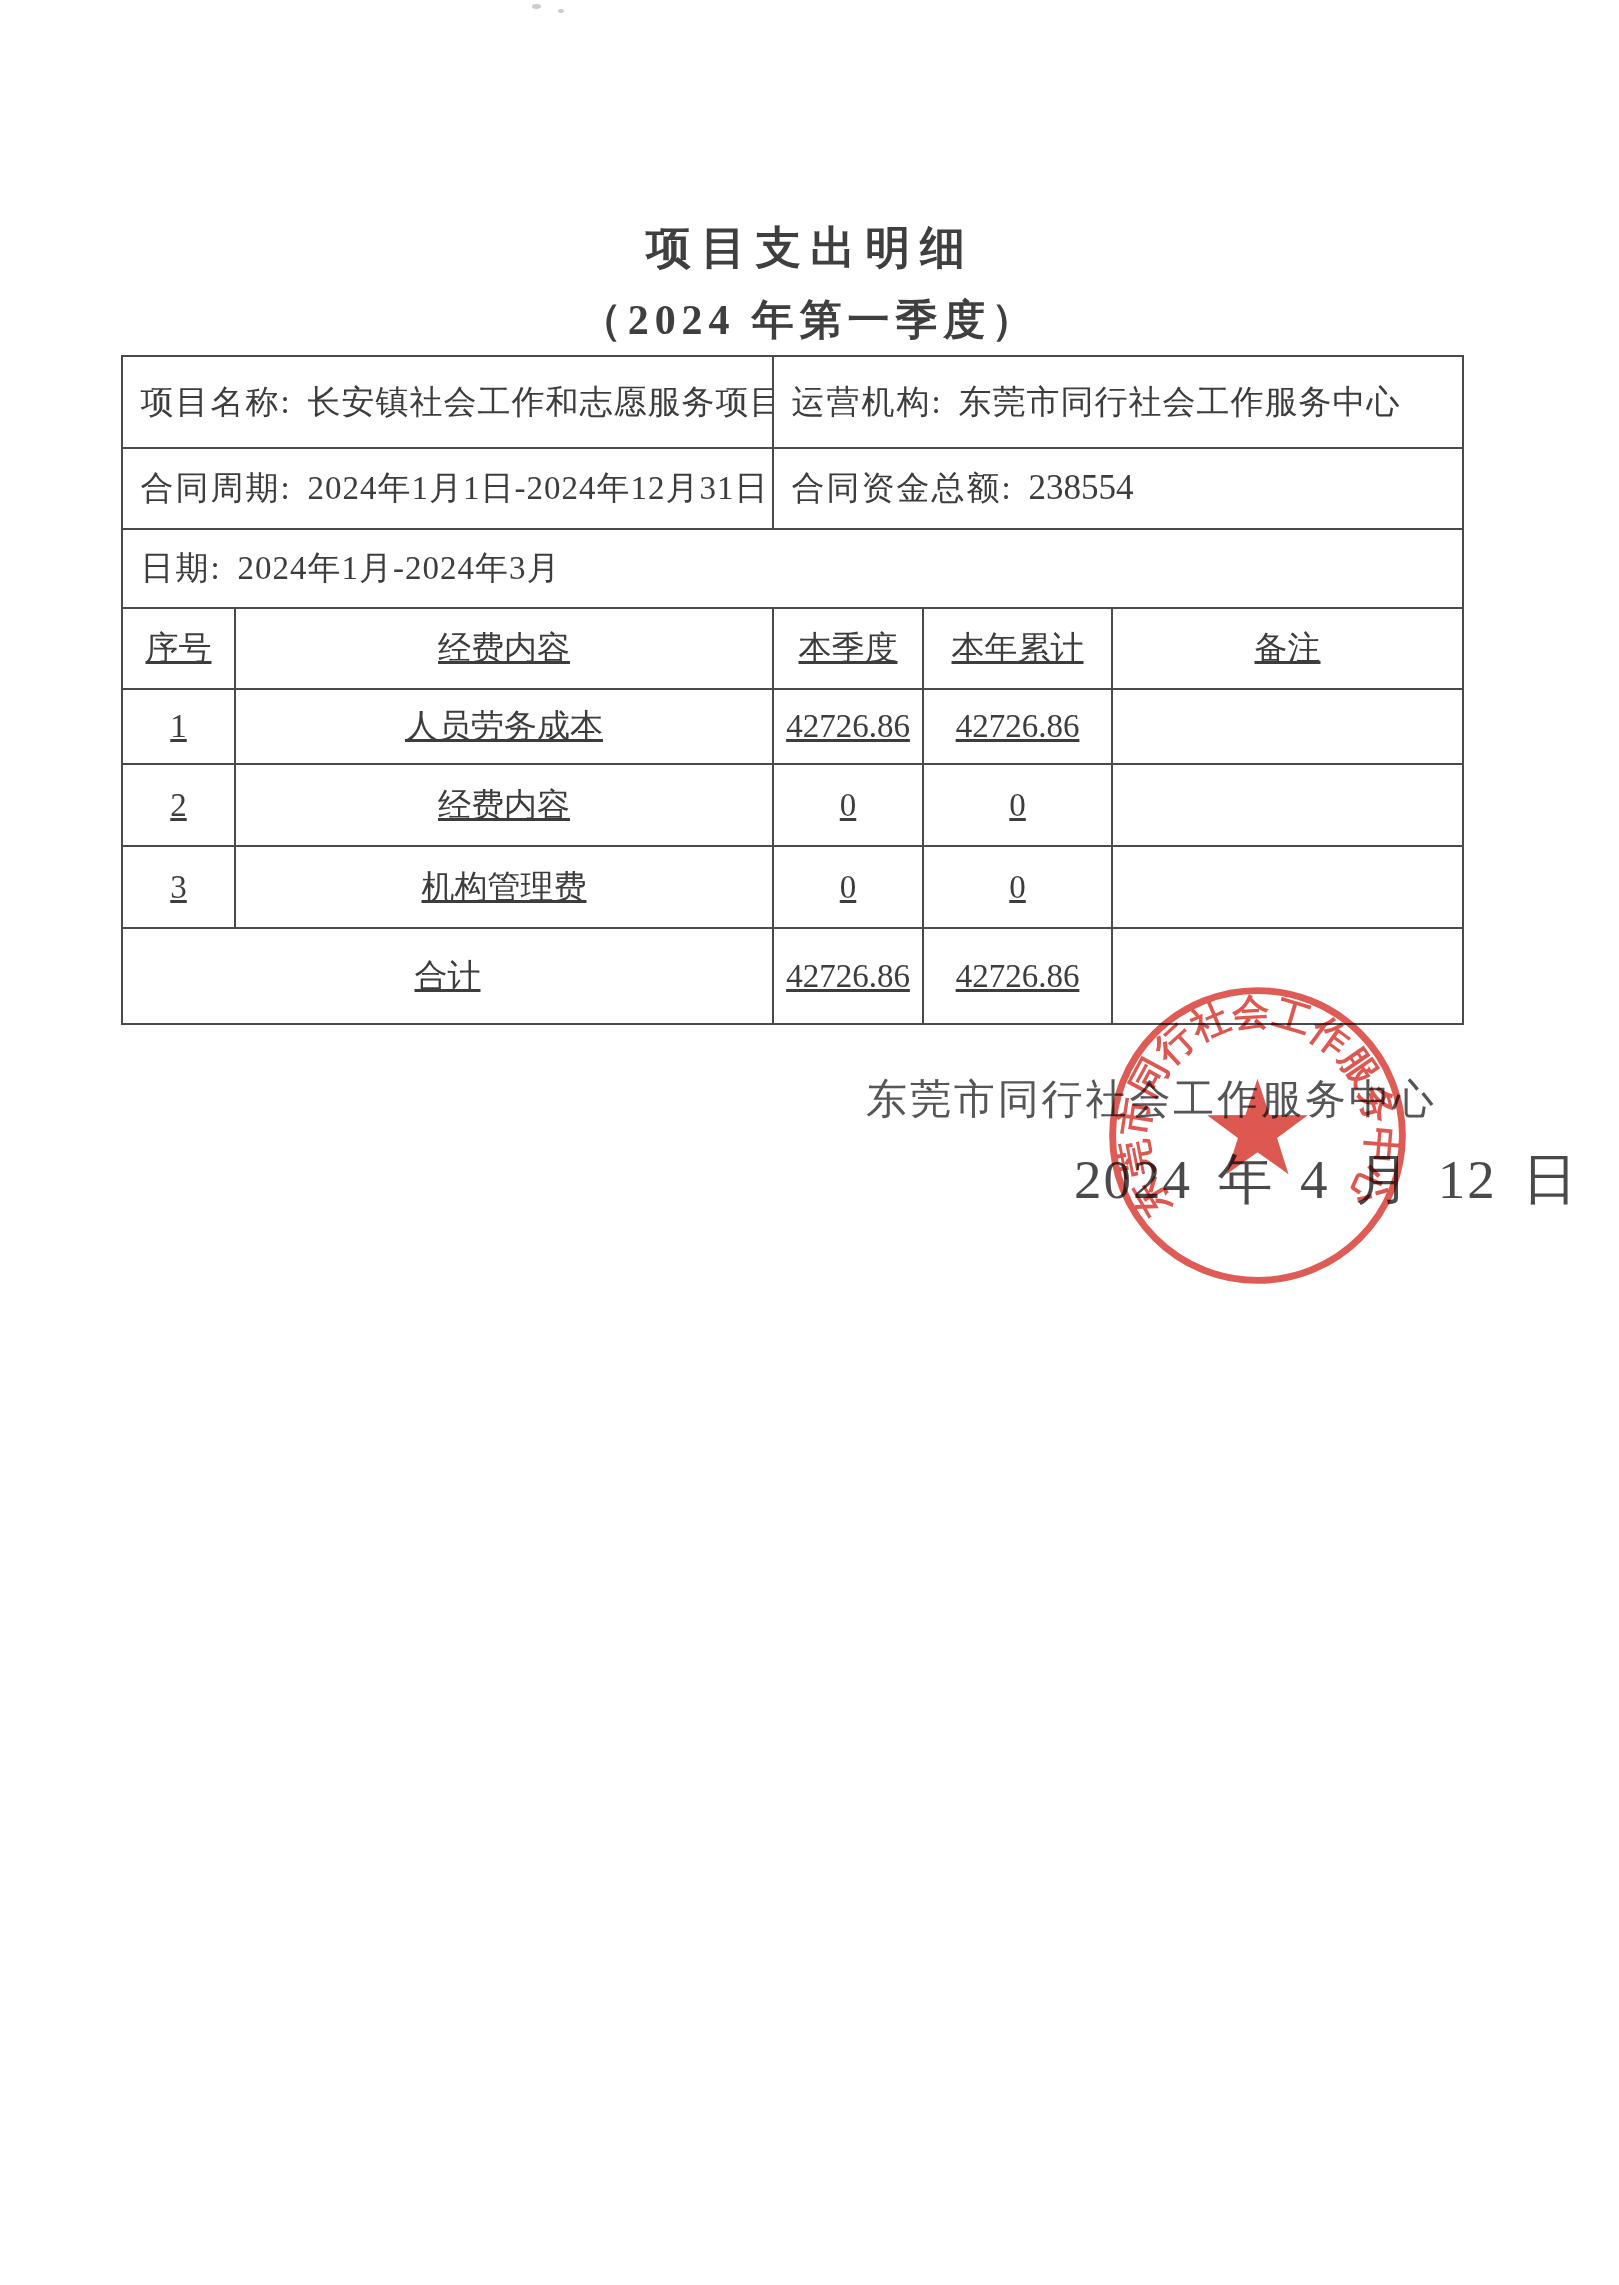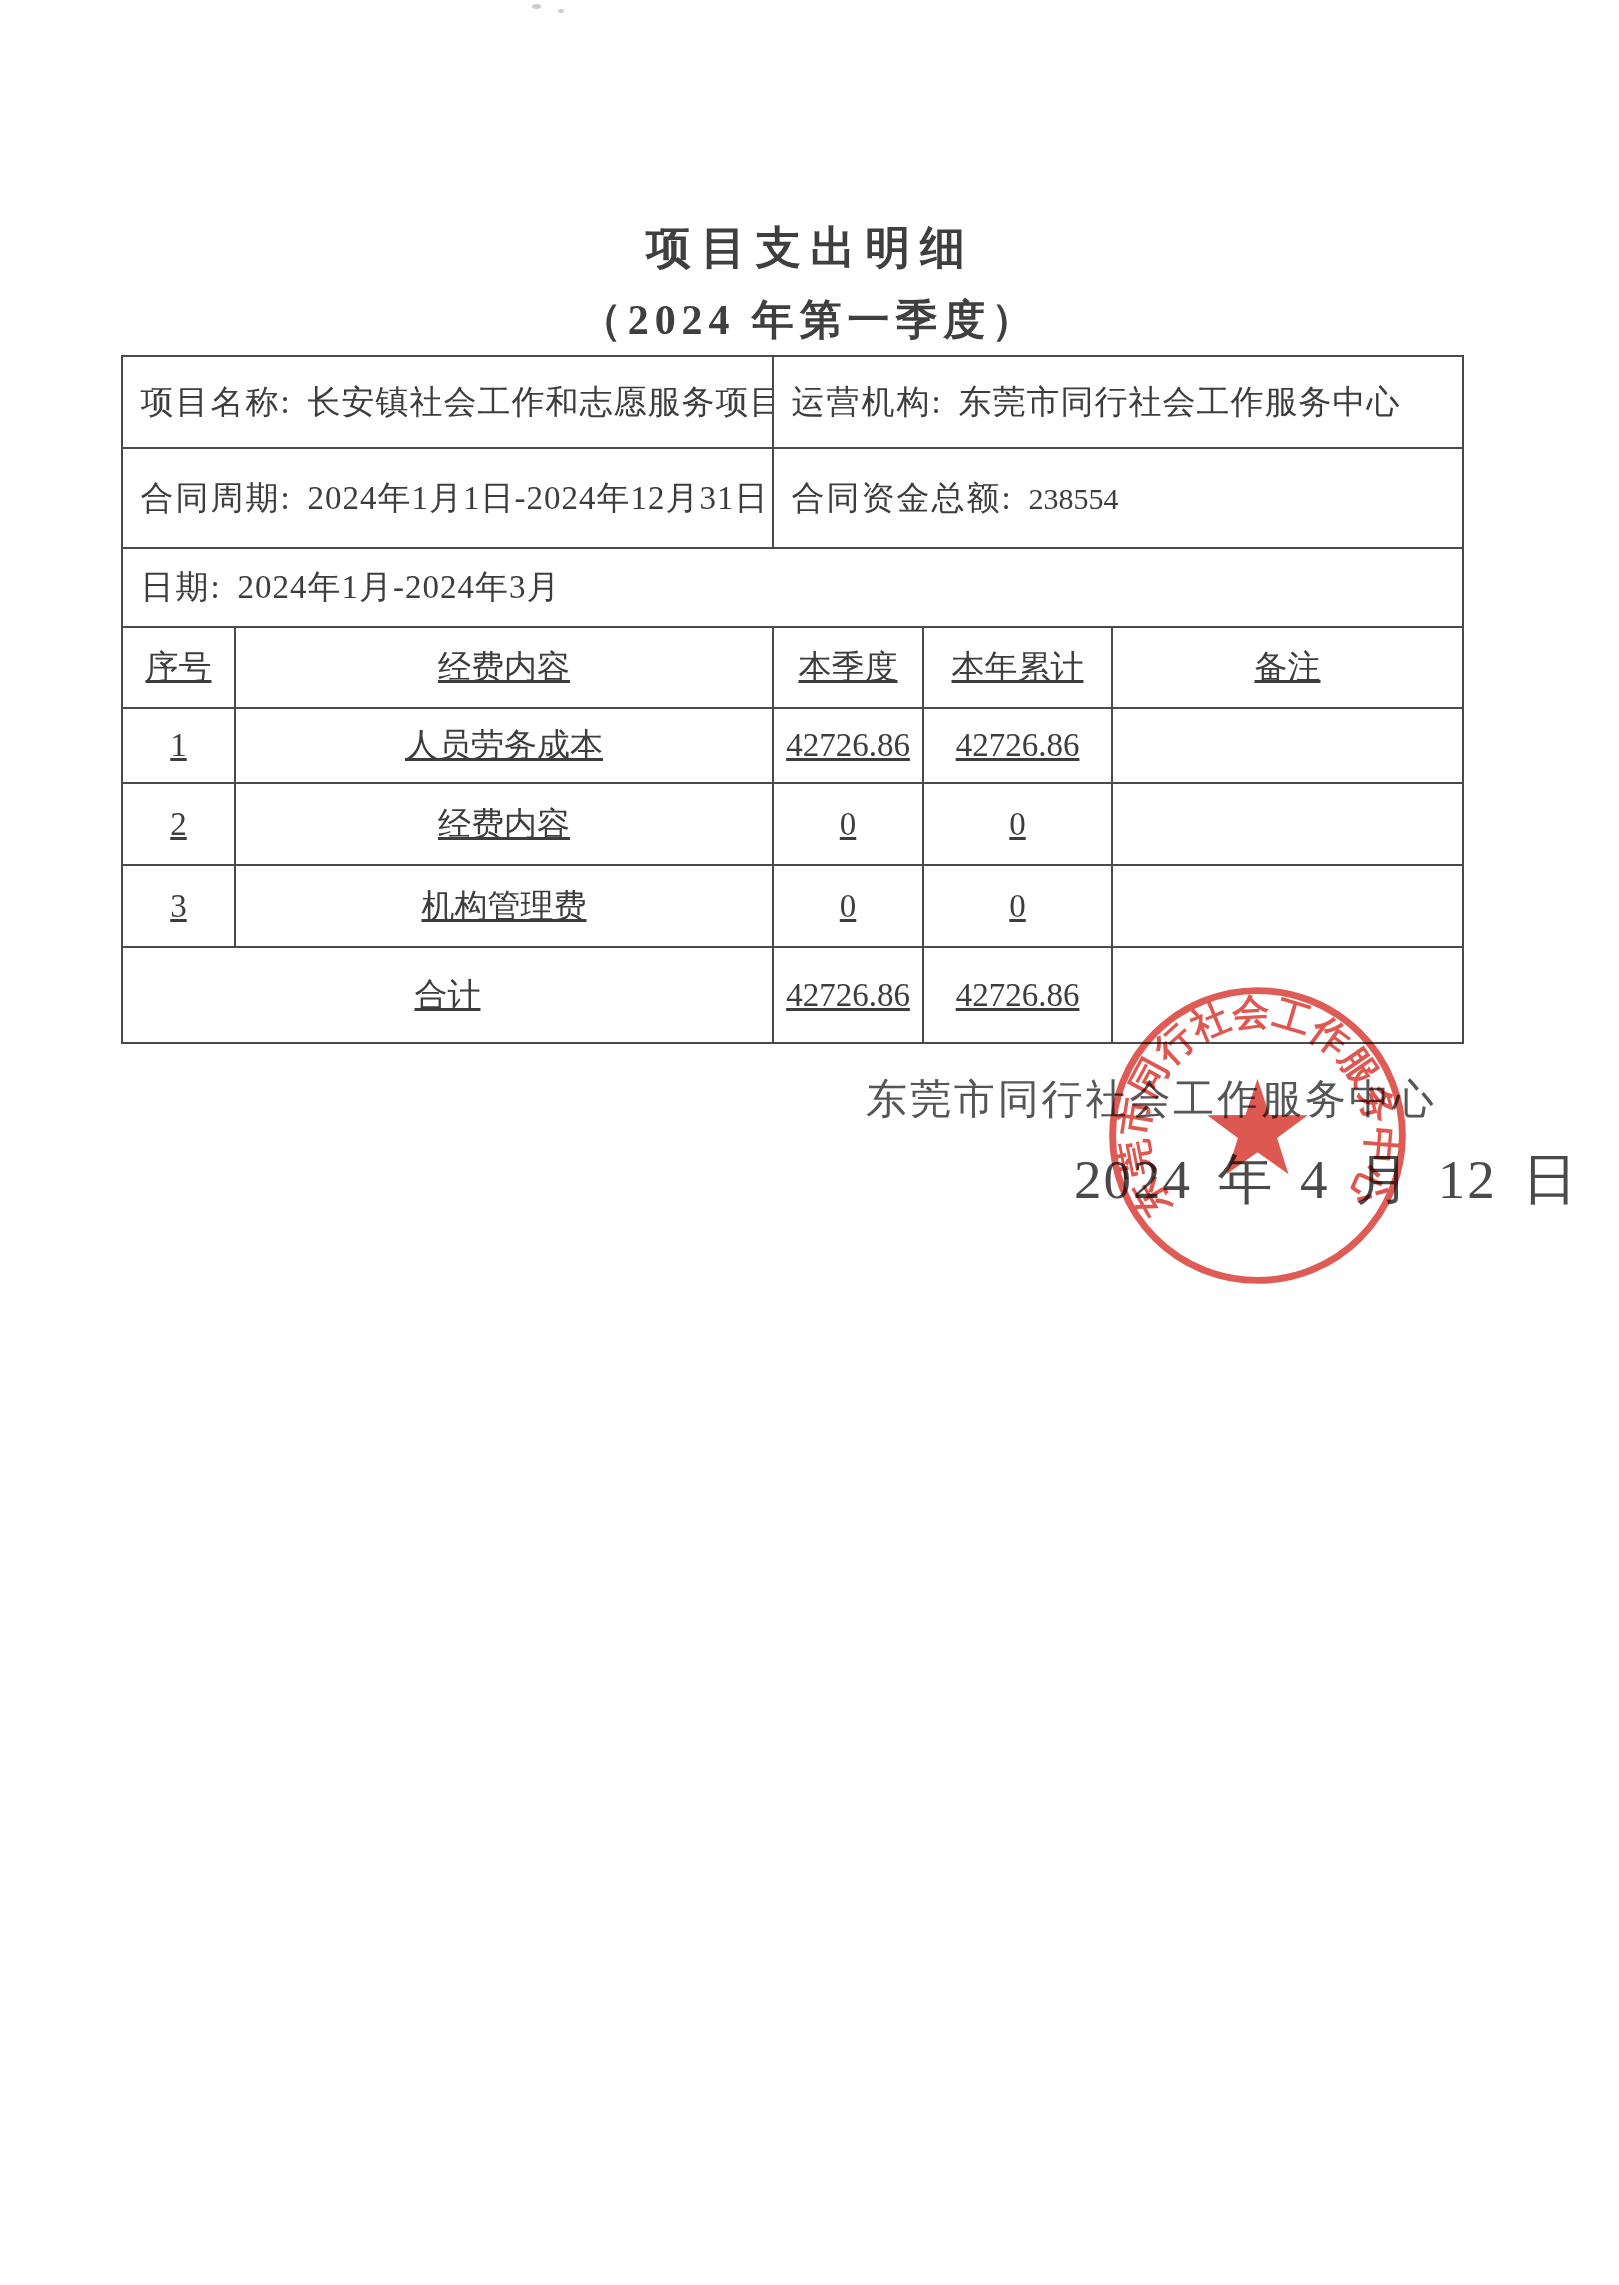--- a/index.html
+++ b/index.html
@@ -34,21 +34,21 @@
     border: 2px solid #4a4a4a;
     font-weight: normal;
     font-size: 33px; color: #3d3d3d;
     vertical-align: middle;
     overflow: hidden; white-space: nowrap;
   }
   td.left-cell { text-align: left; padding-left: 17.6px; }
   td.center-cell, th.center-cell { text-align: center; text-decoration: underline; }
   .lbl { letter-spacing: 2px; }
   .val { margin-left: 15.7px; letter-spacing: 1px; }
-  .num { font-size: 30px; letter-spacing: 0; }
+  .num { font-size: 35px; letter-spacing: 0; }
   .sig-org {
     position: absolute; left: 866px; top: 1072px;
     font-size: 41px; color: #565656; letter-spacing: 2.9px;
     white-space: nowrap;
   }
   .sig-date {
     position: absolute; left: 1064px; top: 1143px;
     font-size: 55px; color: #4a4a4a; letter-spacing: 2px;
     word-spacing: 9.8px; white-space: nowrap; margin-left: 10px;
   }
@@ -78,21 +78,21 @@
   </colgroup>
   <tbody>
     <tr style="height:92px">
       <td class="left-cell" colspan="2">
         <span class="lbl">项目名称:</span><span class="val">长安镇社会工作和志愿服务项目</span>
       </td>
       <td class="left-cell" colspan="3">
         <span class="lbl">运营机构:</span><span class="val">东莞市同行社会工作服务中心</span>
       </td>
     </tr>
-    <tr style="height:100px">
+    <tr style="height:81px">
       <td class="left-cell" colspan="2">
         <span class="lbl">合同周期:</span><span class="val">2024年1月1日-2024年12月31日</span>
       </td>
       <td class="left-cell" colspan="3">
         <span class="lbl">合同资金总额:</span><span class="val num">238554</span>
       </td>
     </tr>
     <tr style="height:79px">
       <td class="left-cell" colspan="5">
         <span class="lbl">日期:</span><span class="val">2024年1月-2024年3月</span>

